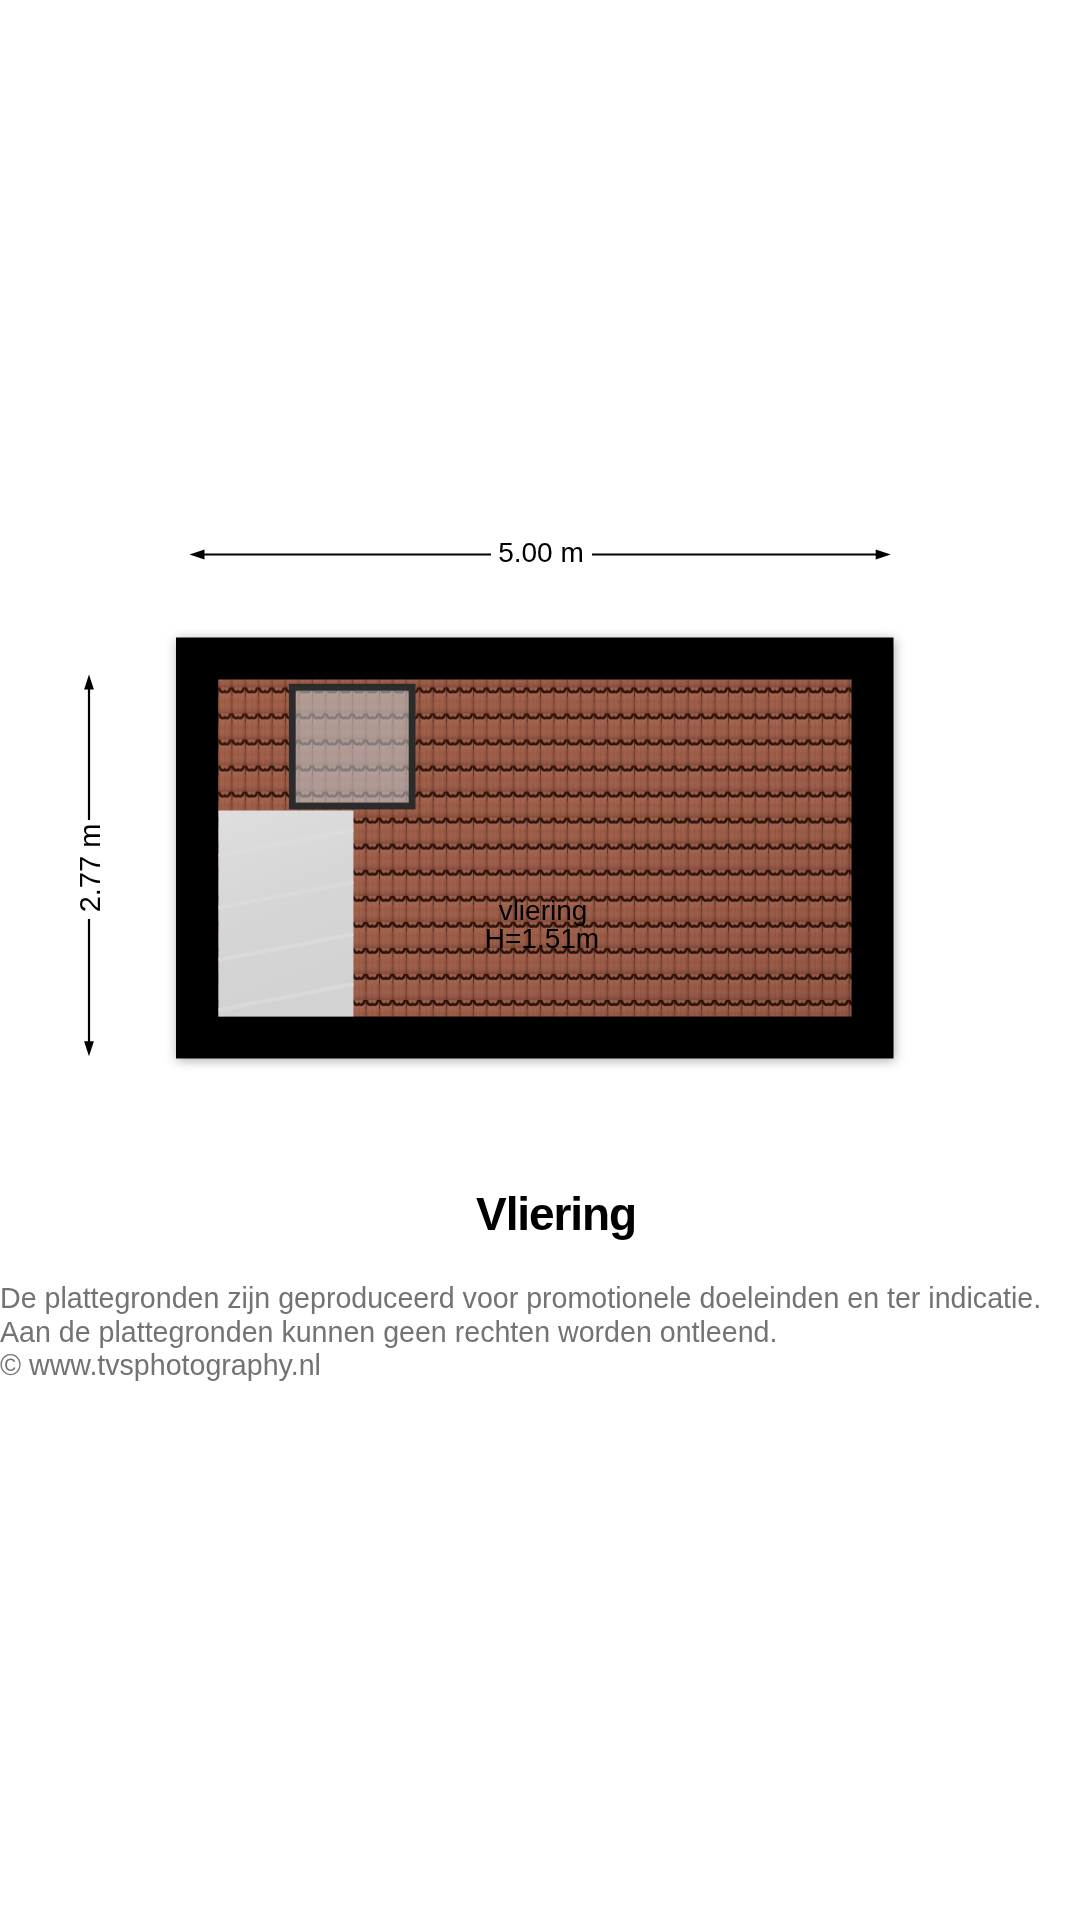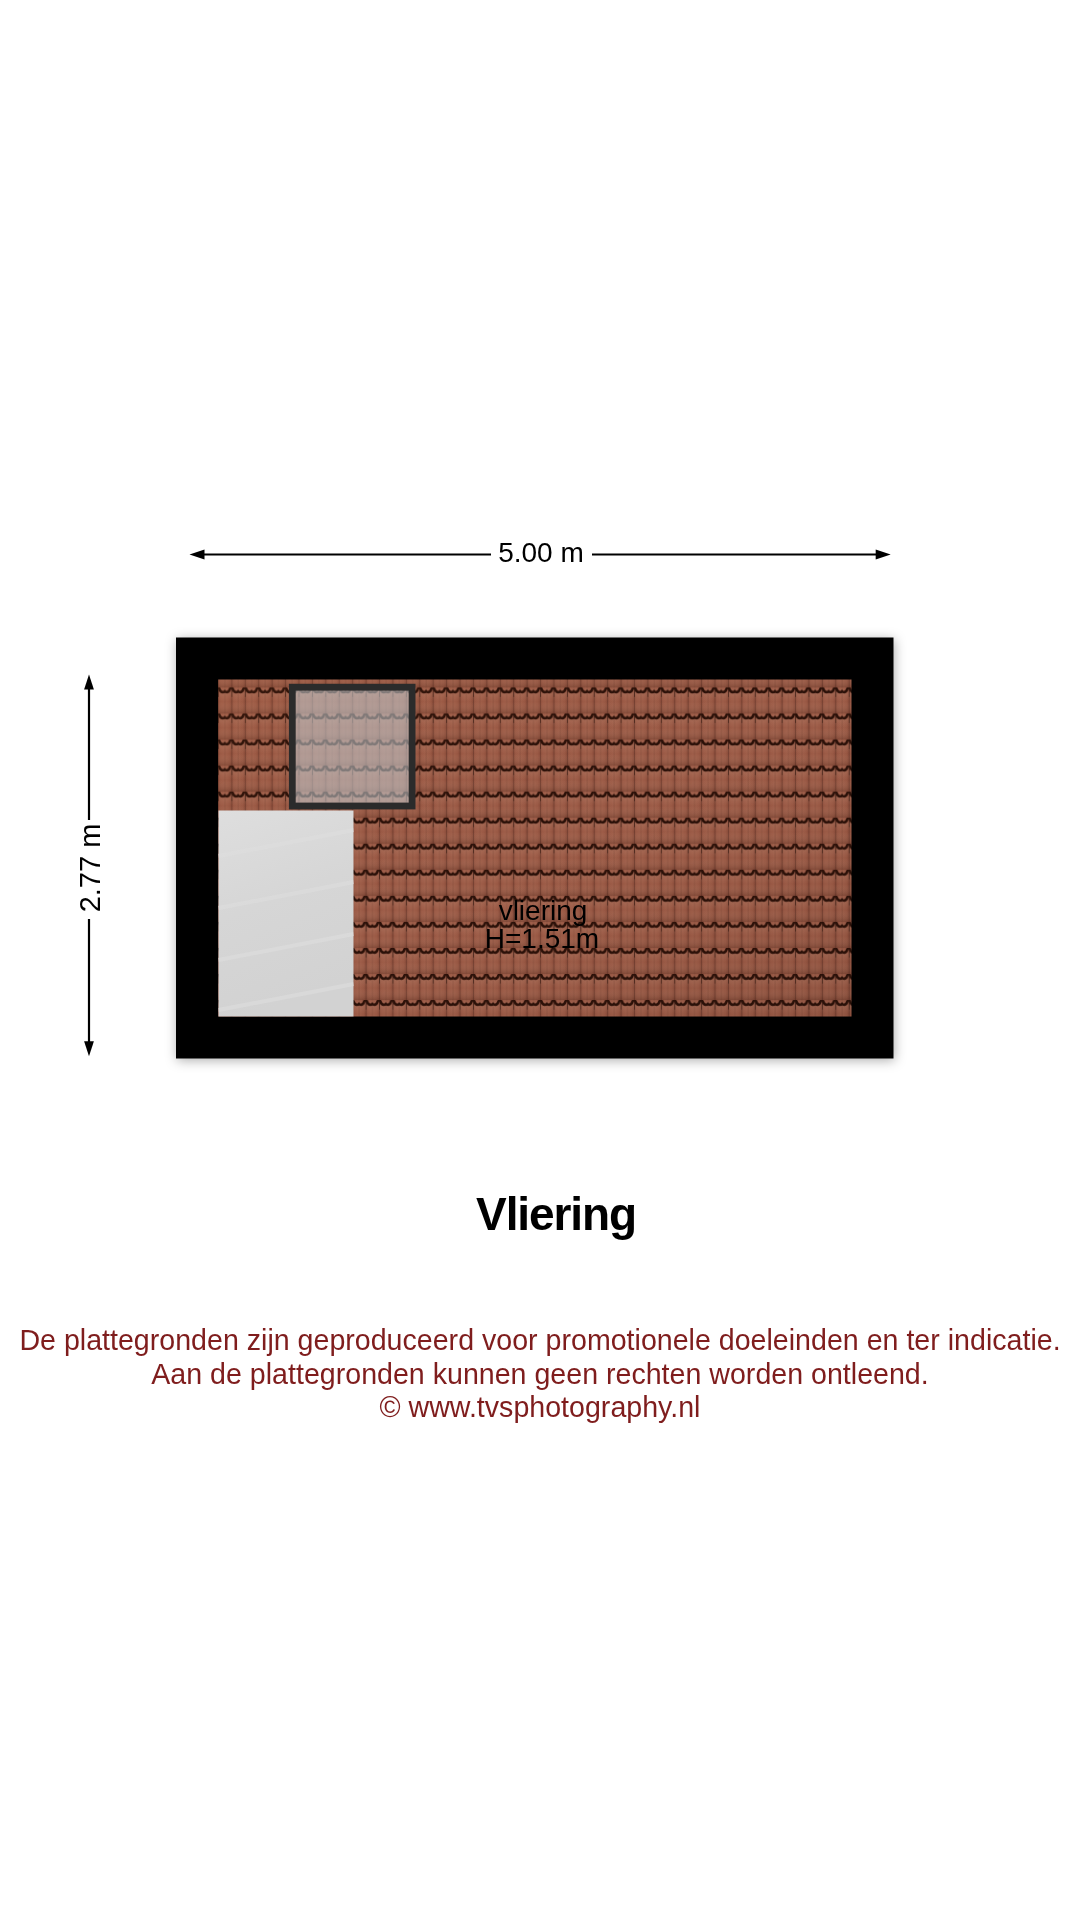--- a/index.html
+++ b/index.html
@@ -87,13 +87,13 @@
     <rect x="292.3" y="687.2" width="119.8" height="118.8" fill="none" stroke="#2b2b2b" stroke-width="6.8"></rect>
   </g>
 
   <text x="543" y="919.5" font-size="28" text-anchor="middle" fill="#000">vliering</text>
 
   <text x="542" y="947.5" font-size="28" text-anchor="middle" fill="#000">H=1.51m</text>
 </svg>
 
 <div class="abs" style="left:556px;top:1187px;transform:translateX(-50%);font-size:46px;font-weight:bold;letter-spacing:-1.1px;white-space:nowrap;color:#000;">Vliering</div>
 
-<div class="abs" style="left:0;top:1324px;width:1080px;text-align:center;font-size:28.6px;line-height:33.5px;color:#7f1d1d;">De plattegronden zijn geproduceerd voor promotionele doeleinden en ter indicatie.<br>Aan de plattegronden kunnen geen rechten worden ontleend.<br>© www.tvsphotography.nl</div>
+<div class="abs" style="left:0;top:1282px;width:1080px;font-size:28.6px;line-height:33.5px;color:#737373;">De plattegronden zijn geproduceerd voor promotionele doeleinden en ter indicatie.<br>Aan de plattegronden kunnen geen rechten worden ontleend.<br>© www.tvsphotography.nl</div>
 
 </body></html>

